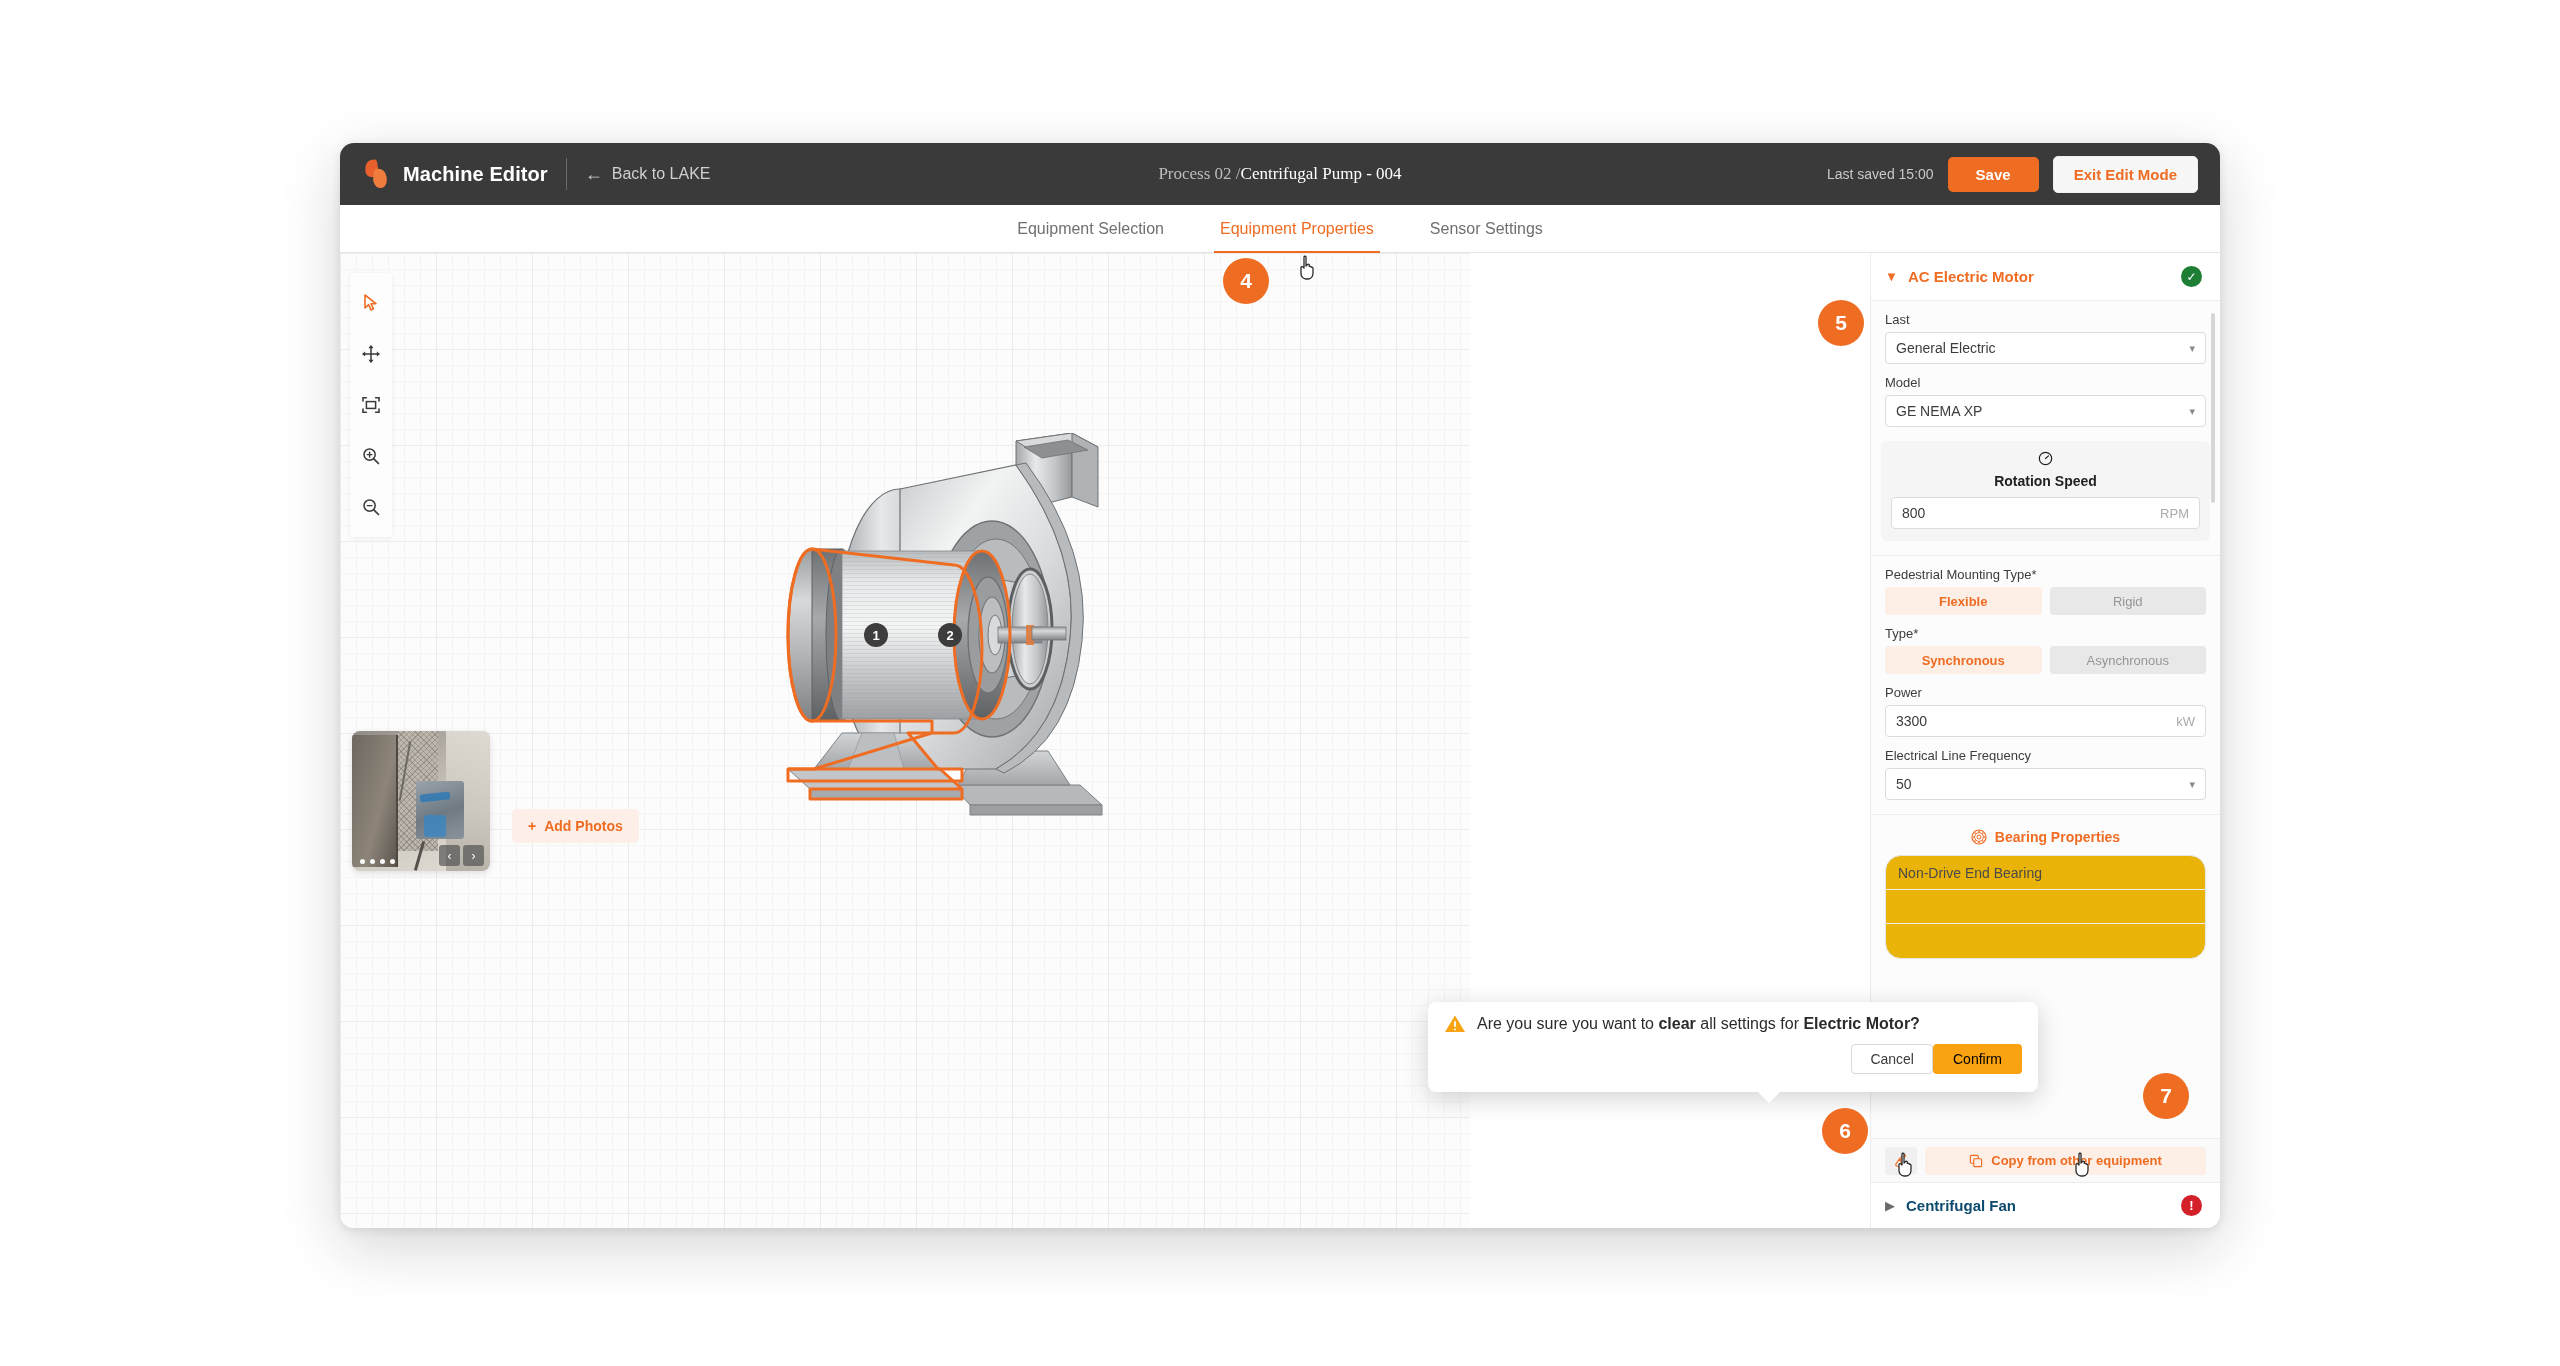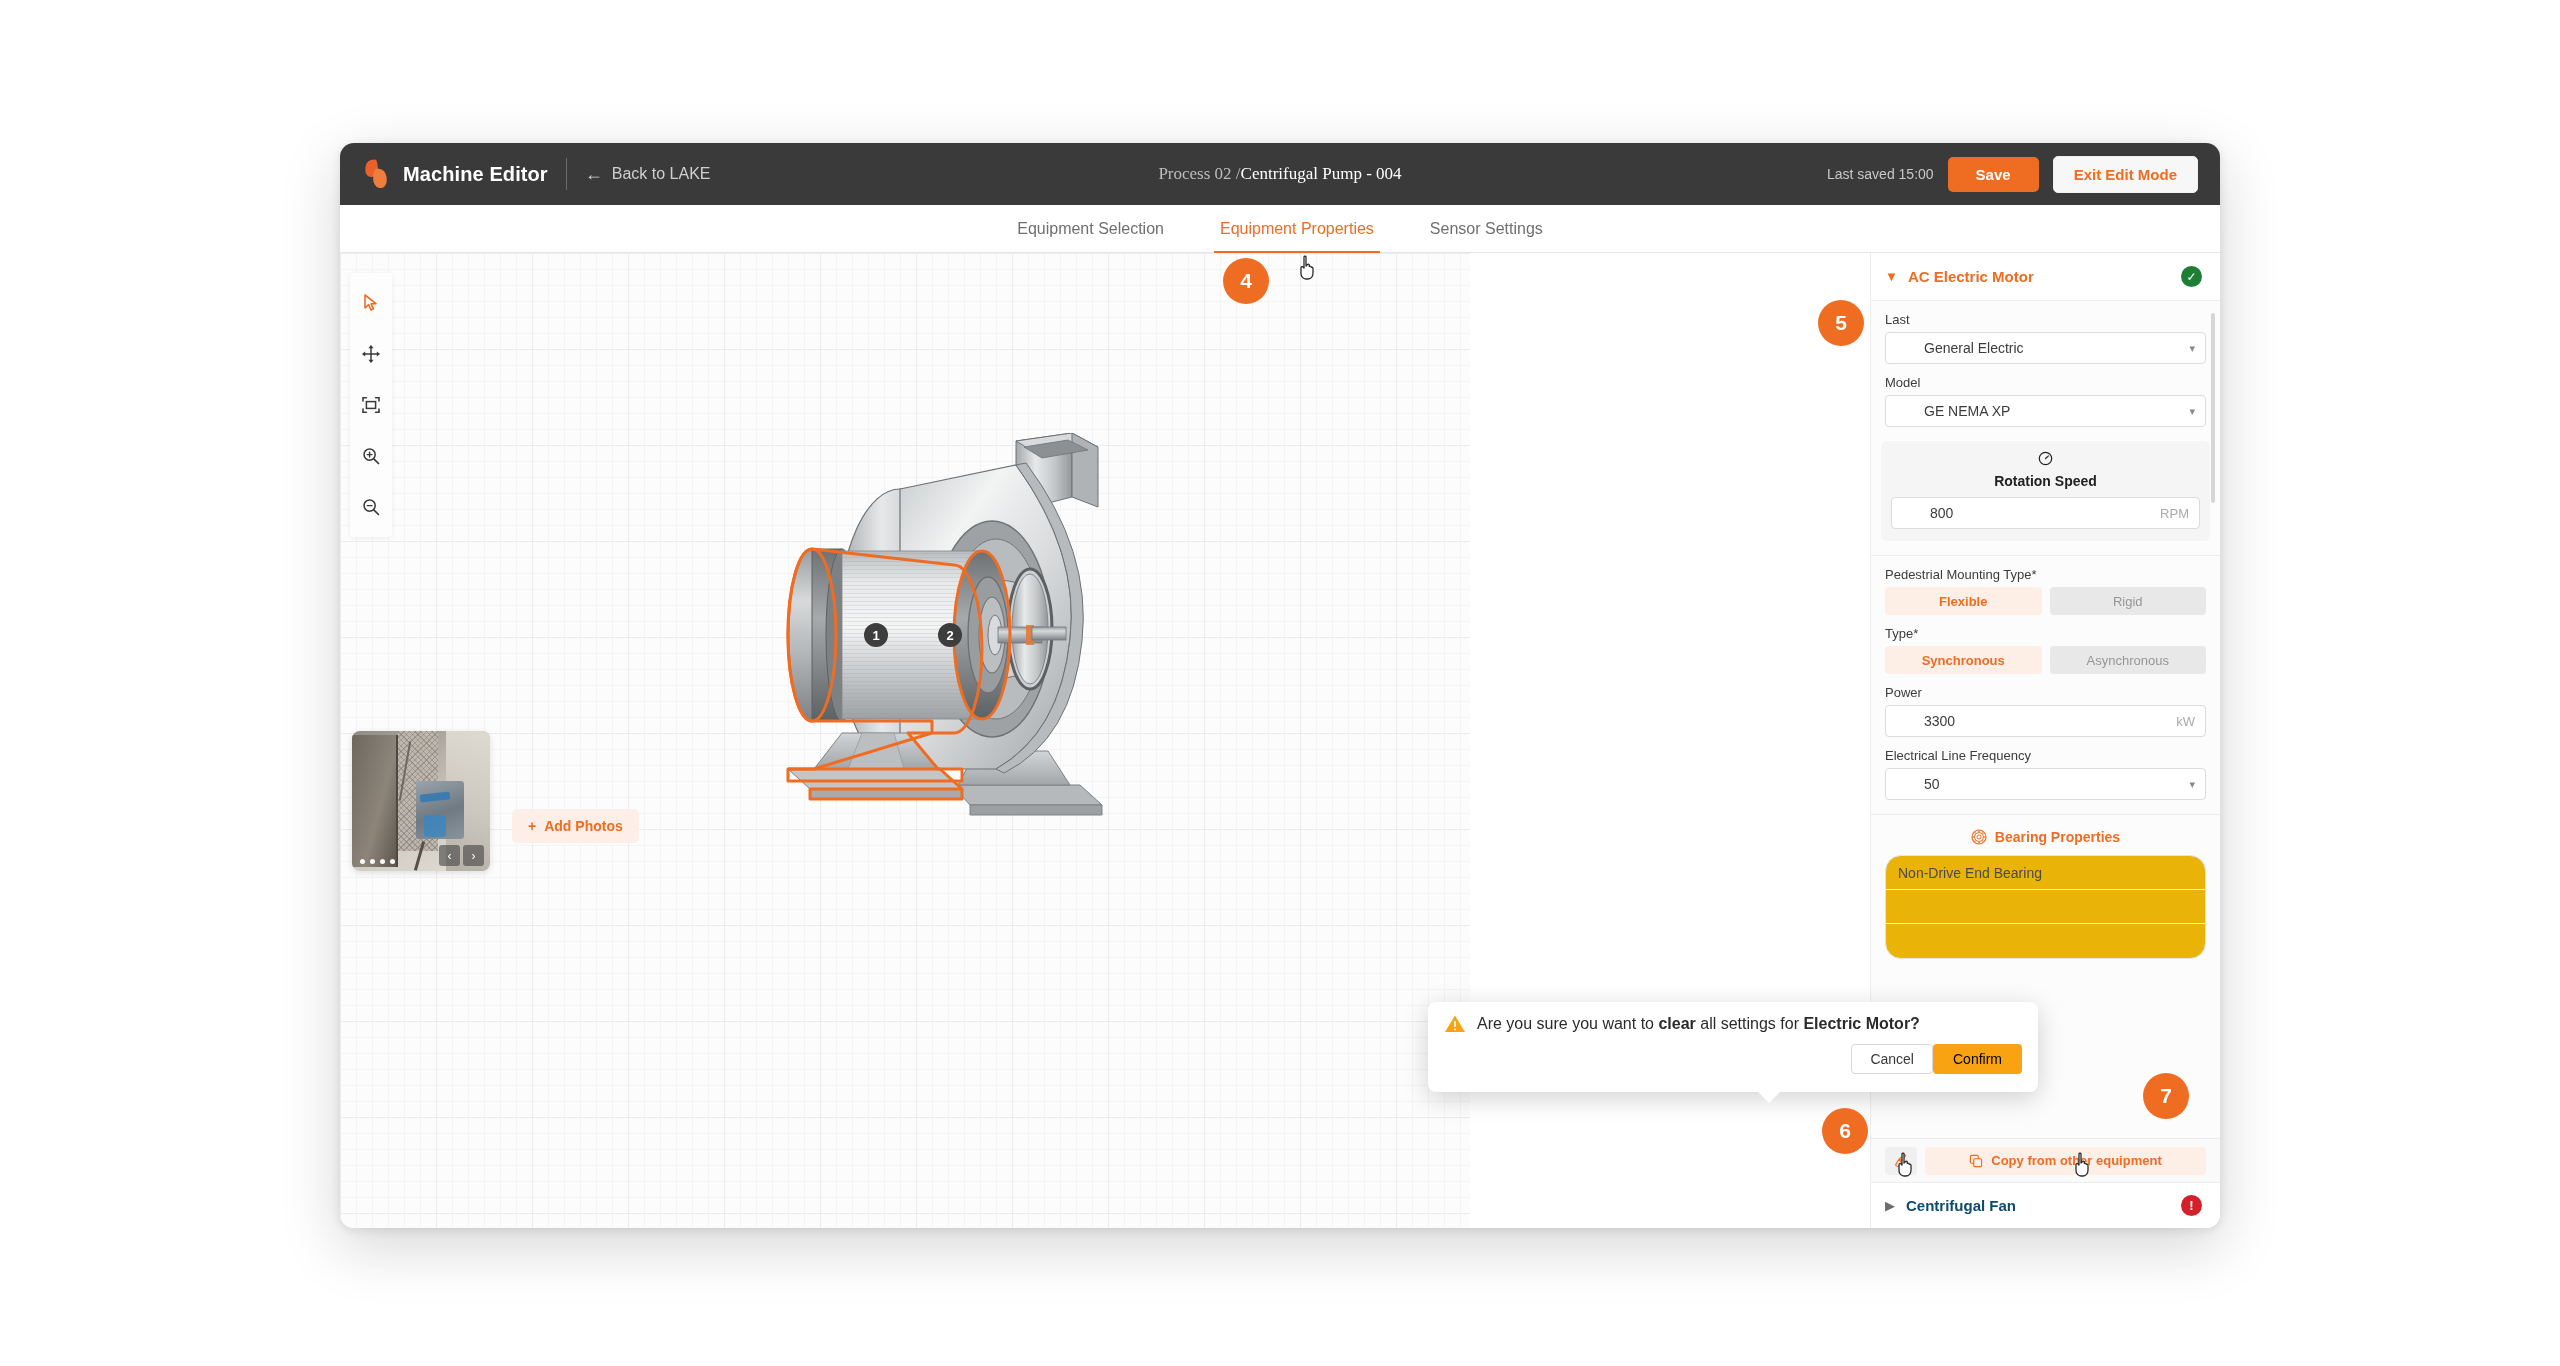--- a/index.html
+++ b/index.html
@@ -211,21 +211,21 @@
     background: #d6d6d6; border-radius: 3px; cursor: pointer;
   }
   .field-block { padding: 0 14px; }
   .field-label { font-size: 13px; color: #3c3c3c; margin: 11px 0 5px; }
   .select-box, .input-box {
     height: 32px; border: 1px solid #dcdcdc; border-radius: 4px;
     background: #fff; display: flex; align-items: center;
     padding: 0 10px; font-size: 14px; color: #3c3c3c;
     cursor: pointer; position: relative;
   }
-  .select-box .value, .input-box .value { flex: 1; margin-left: 28px; }
+  .select-box .value, .input-box .value { flex: 1; }
   .select-box .caret { color: #8a8a8a; font-size: 11px; }
   .input-box .unit { color: #aaaaaa; font-size: 13px; }
 
   .rotation-card {
     margin: 14px 10px 0; background: #f5f5f5; border-radius: 6px;
     padding: 10px 10px 12px;
   }
   .rotation-title {
     display: flex; align-items: center; justify-content: center; gap: 7px;
     font-size: 14px; font-weight: bold; color: #222; margin-bottom: 8px; flex-direction: column;

